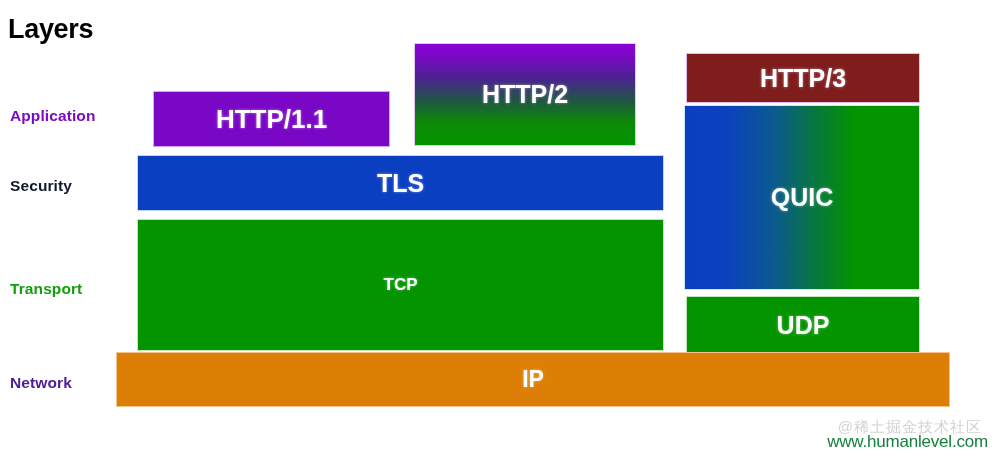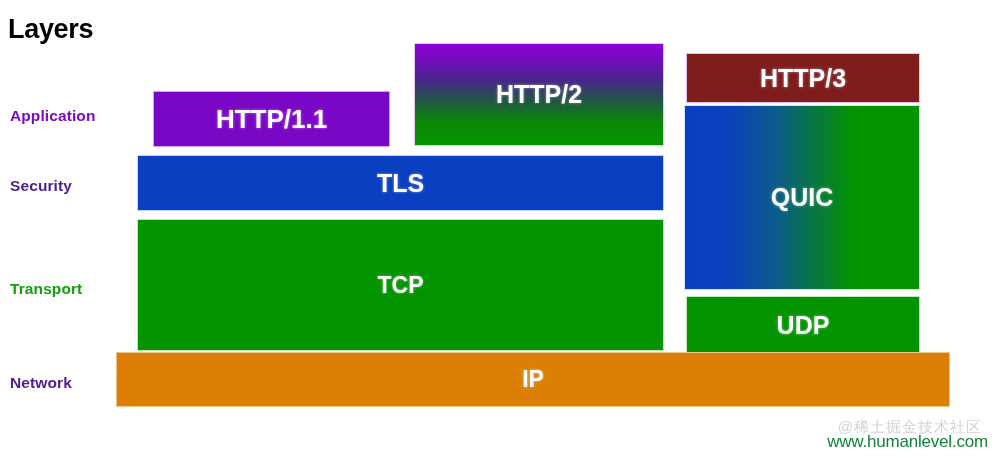--- a/index.html
+++ b/index.html
@@ -36,21 +36,21 @@
 
   
   .row-label {
     position: absolute;
     font-size: 15.5px;
     font-weight: bold;
     white-space: nowrap;
     letter-spacing: 0.1px;
   }
   .label-application { left: 10px; top: 107px;  color: #7A0CC6; }
-  .label-security    { left: 10px; top: 177px;  color: #4c1d95; }
+  .label-security    { left: 10px; top: 177px;  color: #0f172a; }
   .label-transport   { left: 10px; top: 280px;  color: #12A00C; }
   .label-network     { left: 10px; top: 374px;  color: #4c1d95; }
 
   
   .box {
     position: absolute;
     box-sizing: border-box;
     display: flex;
     align-items: center;
     justify-content: center;
@@ -63,38 +63,38 @@
   
   .box-http11 {
     left: 153px; top: 91px;
     width: 237px; height: 56px;
     background: #7A06C6;
     border: 1px solid #D7A6EE;
     font-size: 26px;
   }
   .box-http2 {
     left: 414px; top: 43px;
-    width: 250px; height: 103px;
+    width: 222px; height: 103px;
     background: linear-gradient(to bottom, #8A04D4 0%, #7A09C4 12%, #4A2390 34%, #1E5A3E 58%, #0B8A06 78%, #039400 100%);
     border: 1px solid #E3C8F2;
     font-size: 25px;
   }
   .box-tls {
     left: 137px; top: 155px;
     width: 527px; height: 56px;
     background: #0B3FC2;
     border: 1px solid #BFD8F5;
     font-size: 25px;
   }
   .box-tcp {
     left: 137px; top: 219px;
     width: 527px; height: 132px;
     background: #039400;
     border: 1px solid #BFE8BD;
-    font-size: 23px;
+    font-size: 17px;
   }
 
   
   .box-http3 {
     left: 686px; top: 53px;
     width: 234px; height: 50px;
     background: #7f1d1d;
     border: 1px solid #E3BEF5;
     font-size: 25px;
   }

